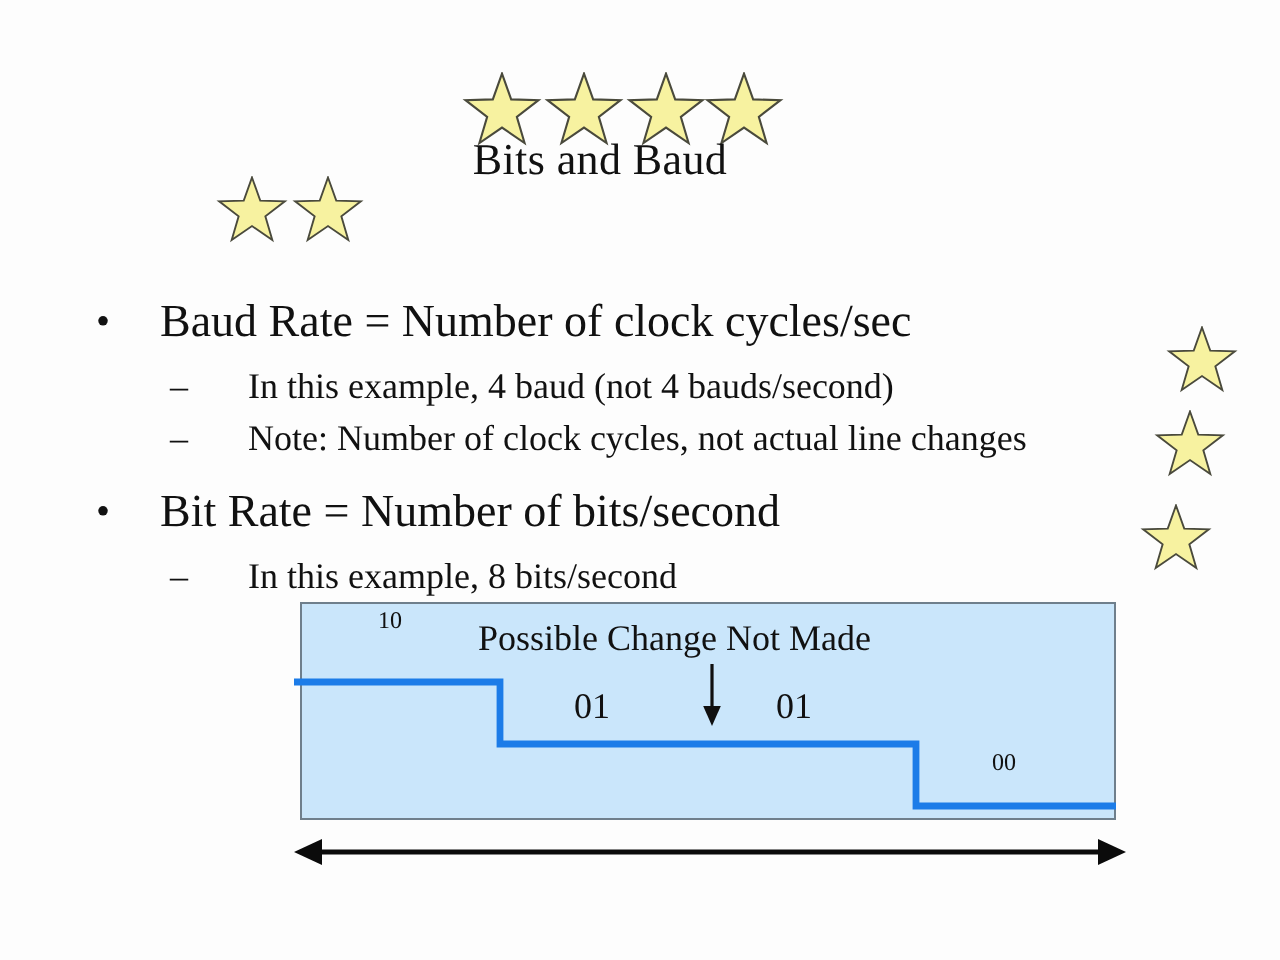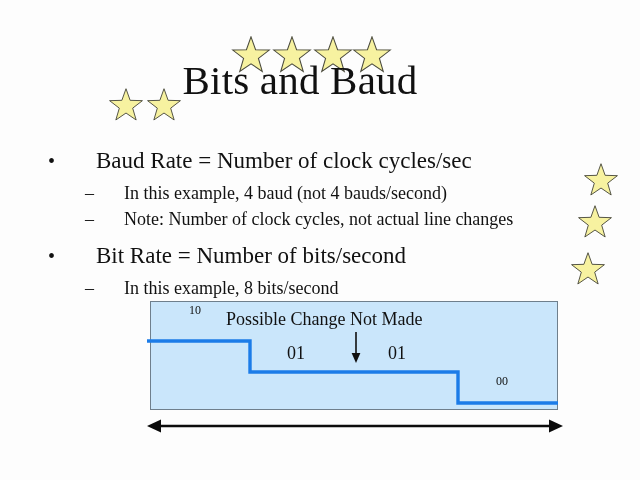--- a/index.html
+++ b/index.html
@@ -18,21 +18,21 @@
     overflow: hidden;
   }
 
   
   .title {
     position: absolute;
     left: 0;
     top: 60px;
     width: 600px;
     text-align: center;
-    font-size: 41px;
+    font-size: 22px;
     line-height: 40px;
     color: #111111;
     letter-spacing: 0.2px;
     white-space: nowrap;
   }
 
   
   .star {
     position: absolute;
     display: block;
@@ -48,21 +48,21 @@
     white-space: nowrap;
   }
   .bullet-l1 .marker {
     position: absolute;
     left: 0;
     top: 0;
     font-size: 20px;
   }
   .bullet-l1 .txt {
     display: inline-block;
-    margin-left: 48px;
+    margin-left: 32px;
   }
   .bullet-l2 {
     position: absolute;
     font-size: 18px;
     line-height: 21px;
     color: #111111;
     white-space: nowrap;
   }
   .bullet-l2 .marker {
     position: absolute;
@@ -93,21 +93,21 @@
     height: 125px;
     pointer-events: none;
   }
 
   .dg-label {
     position: absolute;
     color: #111111;
     white-space: nowrap;
   }
   .lbl-10      { left: 189px; top: 303px;  font-size: 12px; }
-  .lbl-caption { left: 226px; top: 309px;  font-size: 18px; }
+  .lbl-caption { left: 239px; top: 309px;  font-size: 18px; }
   .lbl-01a     { left: 287px; top: 343px;  font-size: 18px; }
   .lbl-01b     { left: 388px; top: 343px;  font-size: 18px; }
   .lbl-00      { left: 496px; top: 374px;  font-size: 12px; }
 
   
   .second-label {
     position: absolute;
     left: 57px;
     top: 414px;
     font-size: 18px;

